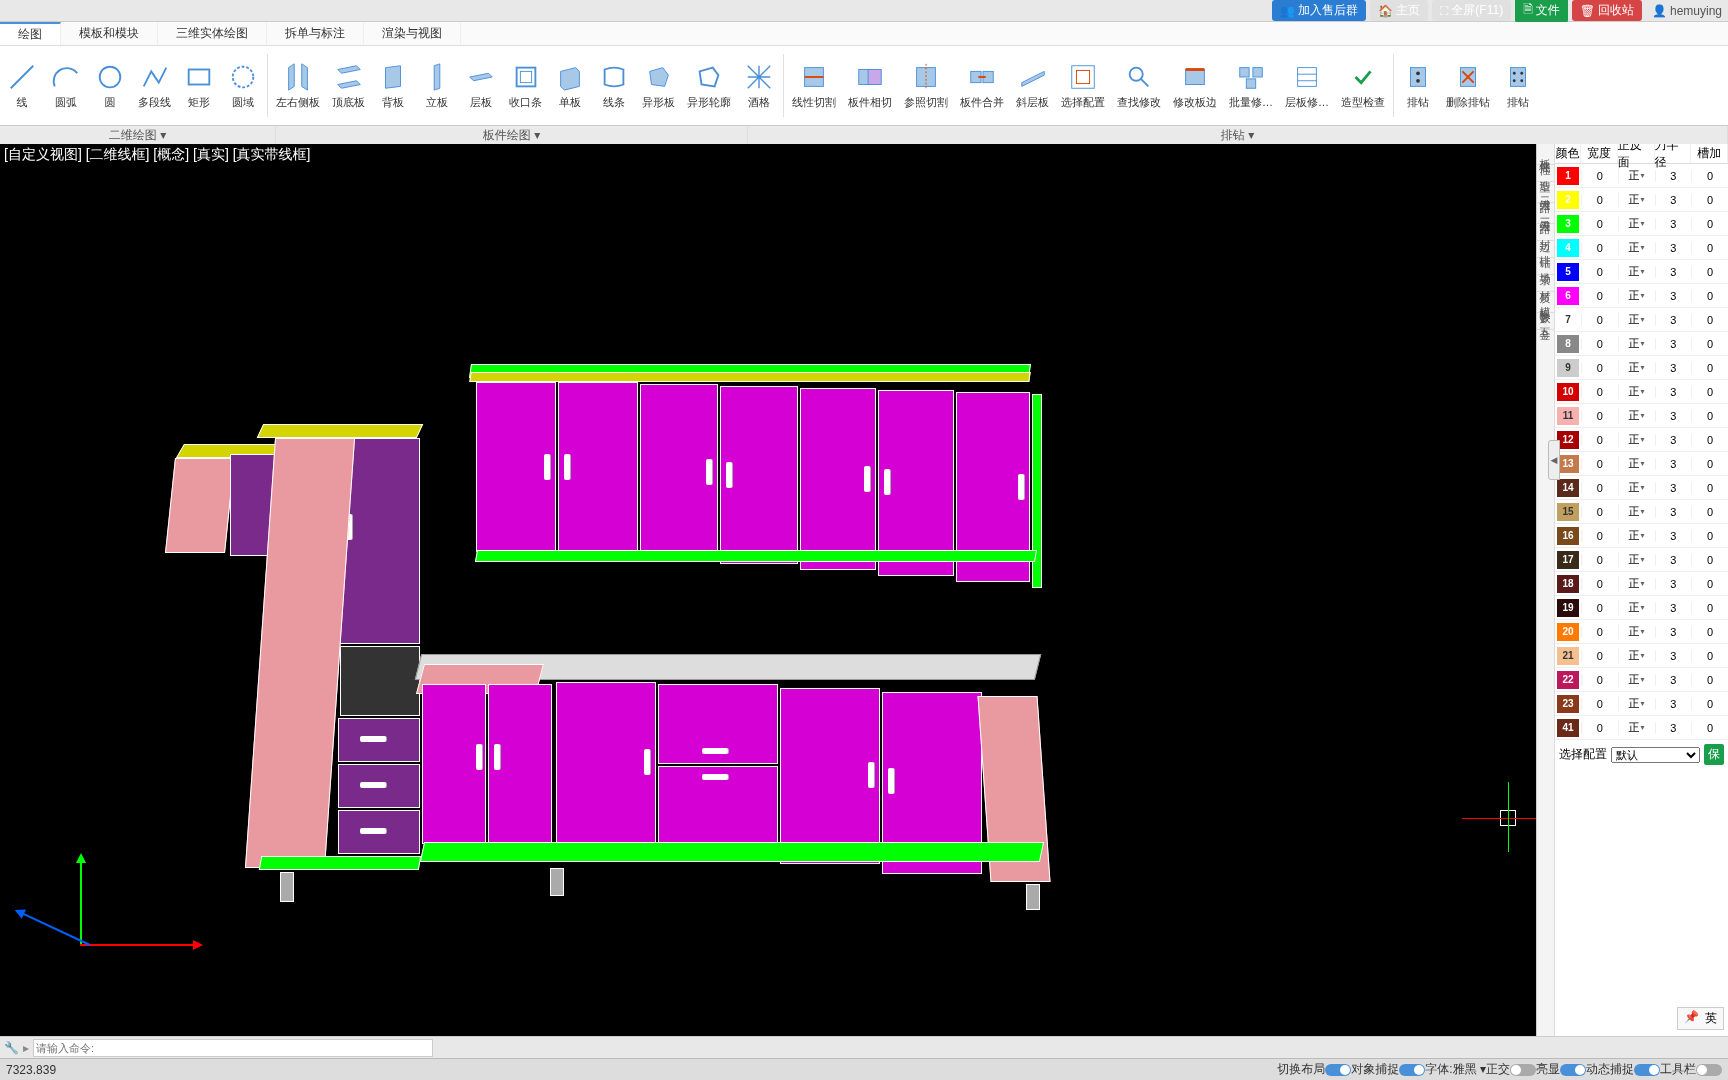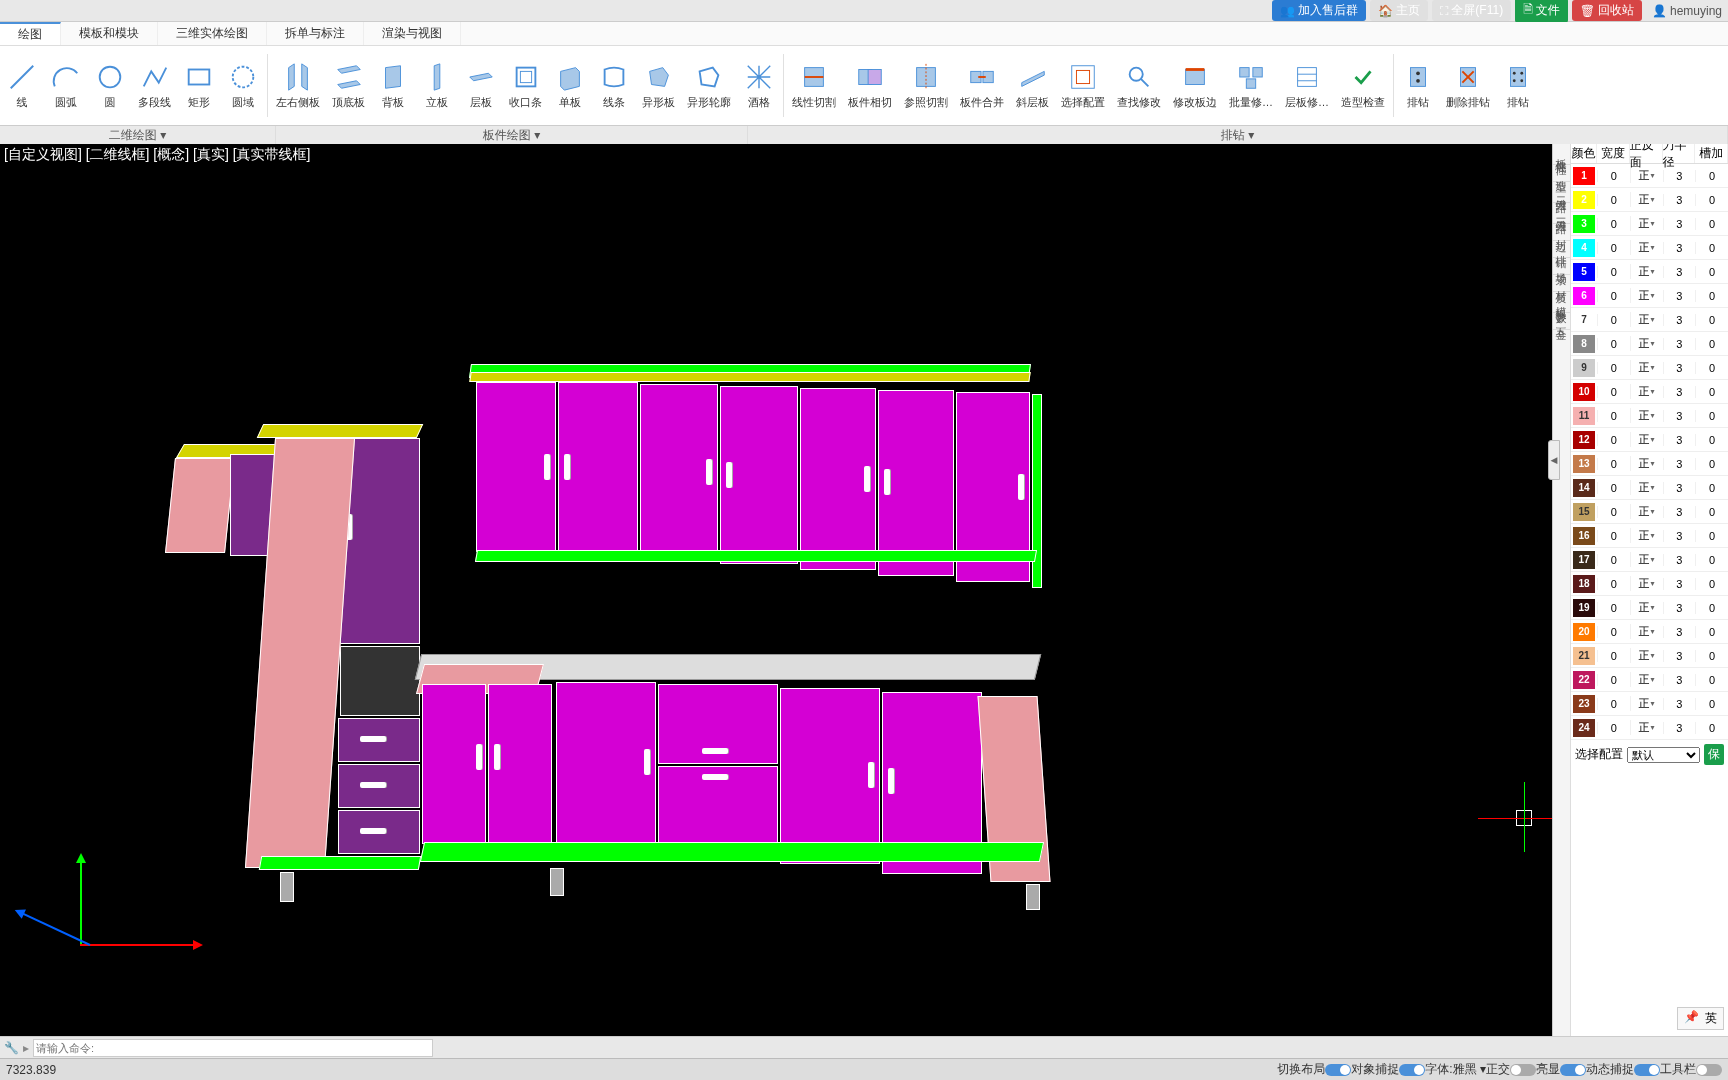--- a/index.html
+++ b/index.html
@@ -48,21 +48,21 @@
 .purp{background:#7a2a8a;}
 .grn{background:#00ff00;}
 .pink{background:#e89aa0;}
 .yel{background:#d4d400;}
 .dark{background:#333;}
 .wht{background:#ddd;border-color:#999;}
 .handle{position:absolute;width:6px;height:26px;background:#fff;border-radius:2px;box-shadow:1px 0 0 #aaa;}
 .handle.h{width:26px;height:6px;}
 
 
-.rpanel { width:176px; background:#fff; border-left:1px solid #ccc; display:flex;}
+.rpanel { width:192px; background:#fff; border-left:1px solid #ccc; display:flex;}
 .vtabs{width:18px;background:#f4f4f4;display:flex;flex-direction:column;border-right:1px solid #ddd;}
 .vtabs .vt{writing-mode:vertical-rl;text-orientation:upright;padding:6px 2px;font-size:11px;color:#555;border-bottom:1px solid #ddd;text-align:center;letter-spacing:2px;}
 .rcontent{flex:1;overflow-y:auto;}
 .rhdr{display:flex;height:20px;border-bottom:1px solid #ddd;font-size:11px;}
 .rhdr>div{flex:1;display:flex;align-items:center;justify-content:center;border-right:1px solid #eee;}
 .rrow{display:flex;height:24px;border-bottom:1px solid #eee;align-items:center;}
 .rrow .sw{width:22px;height:18px;margin:0 2px;display:flex;align-items:center;justify-content:center;font-size:10px;color:#fff;font-weight:bold;}
 .rrow .cell{flex:1;display:flex;align-items:center;justify-content:center;font-size:11px;border-left:1px solid #f0f0f0;}
 .rrow .cell.dd::after{content:"▾";font-size:8px;margin-left:1px;color:#666;}
 .rfoot{padding:4px;display:flex;align-items:center;gap:4px;font-size:11px;}
@@ -663,21 +663,21 @@
   <div class="cell">0</div>
           </div>
           <div class="rrow">
             <div class="sw" style="background:#8a3a1a;color:#fff">23</div>
   <div class="cell">0</div>
   <div class="cell dd">正</div>
   <div class="cell">3</div>
   <div class="cell">0</div>
           </div>
           <div class="rrow">
-            <div class="sw" style="background:#6a2a1a;color:#fff">24</div>
+            <div class="sw" style="background:#6a2a1a;color:#fff">41</div>
   <div class="cell">0</div>
   <div class="cell dd">正</div>
   <div class="cell">3</div>
   <div class="cell">0</div>
           </div>
         </div>
       <div class="rfoot">
         <span>选择配置</span>
         <select><option>默认</option></select>
         <span class="gbtn">保</span>

